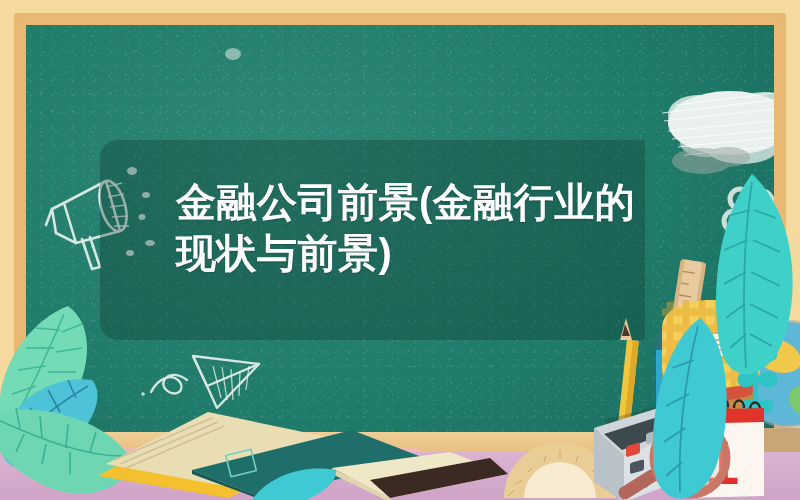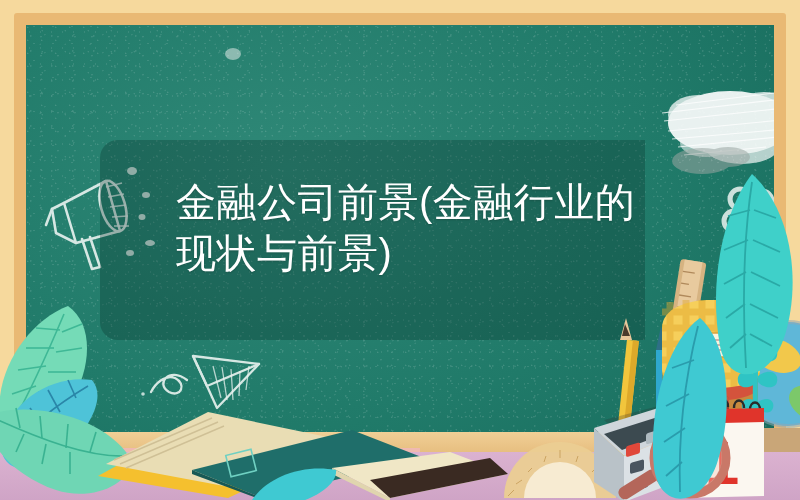--- a/index.html
+++ b/index.html
@@ -54,21 +54,21 @@
     position:absolute; left:100px; top:140px; width:545px; height:200px;
     background:rgba(5,45,40,.30);
     border-radius:18px 0 0 18px;
     pointer-events:none;
   }
 
   .title-text {
     position:absolute; left:176px; top:177px; width:470px;
     color:#ffffff;
     font-size:40px;
-    font-weight:normal;
+    font-weight:bold;
     line-height:51px;
     letter-spacing:.5px;
     white-space:pre-line;
     text-shadow:0 1px 2px rgba(0,0,0,.18);
   }
 
   
   .desk-wood {
     position:absolute; left:0; top:432px; width:800px; height:22px;
     background:linear-gradient(#f0cf96,#e6bd7e);

